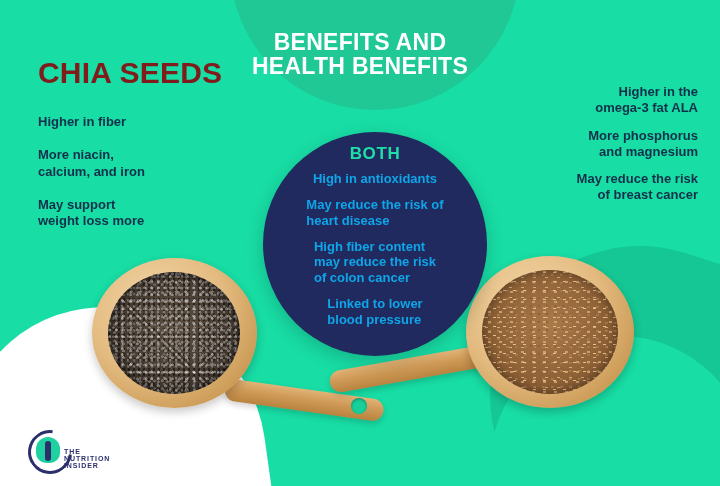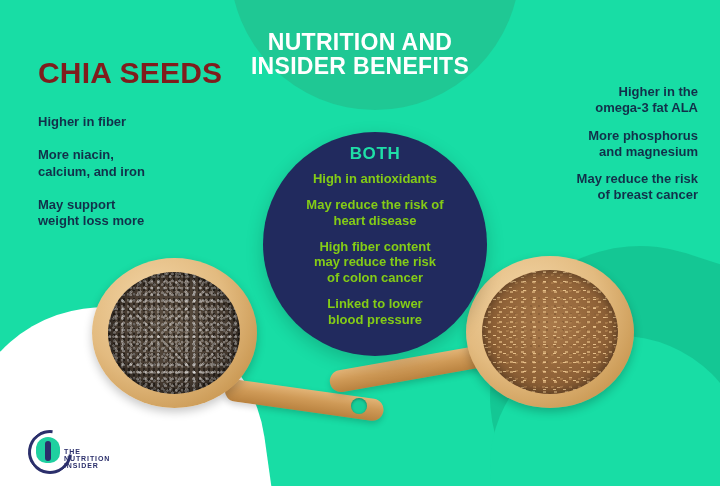--- a/index.html
+++ b/index.html
@@ -101,22 +101,22 @@
     border-radius:50%;background:#212a5e;
     display:flex;flex-direction:column;align-items:center;
     padding-top:12px;box-sizing:border-box;
     box-shadow:0 6px 18px rgba(0,0,0,.18);
   }
   #both-circle .both-label{
     color:#1fdfa8;font-size:17px;font-weight:bold;letter-spacing:.6px;
     margin-bottom:7px;
   }
   #both-circle .b-item{
-    color:#84cc16;font-size:13px;font-weight:bold;line-height:1.22;
-    text-align:center;margin-bottom:10px;max-width:190px;
+    color:#0ea5e9;font-size:13px;font-weight:bold;line-height:1.22;
+    text-align:left;margin-bottom:10px;max-width:190px;
   }
   #both-circle .b-item:last-child{margin-bottom:0;}
 
   
   #logo{position:absolute;left:28px;bottom:16px;display:flex;align-items:flex-end;}
   #logo .mark{position:relative;width:40px;height:40px;}
   #logo .mark .ring{
     position:absolute;left:0;top:0;width:38px;height:38px;border-radius:50%;
     border:3.5px solid #2b2f6b;border-right-color:transparent;transform:rotate(-38deg);
   }
@@ -152,21 +152,21 @@
   </div>
 
   <div class="spoon">
     <div class="handle" style="left:330px;top:372px;width:170px;height:22px;transform:rotate(-10deg);transform-origin:left center;"></div>
     <div class="bowl" style="left:466px;top:256px;width:168px;height:152px;"></div>
     <div class="seedbed flax" style="left:482px;top:270px;width:136px;height:124px;"></div>
   </div>
 
   <div class="pivot" style="left:351px;top:398px;"></div>
 
-  <div id="main-title">NUTRITION AND INSIDER BENEFITS</div>
+  <div id="main-title">BENEFITS AND HEALTH BENEFITS</div>
 
   <div class="col" id="col-left">
     <h2>CHIA SEEDS</h2>
     <div class="item">Higher in fiber</div>
     <div class="item">More niacin,<br>calcium, and iron</div>
     <div class="item">May support<br>weight loss more</div>
   </div>
 
   <div class="col" id="col-right">
     <div class="item">Higher in the<br>omega-3 fat ALA</div>

